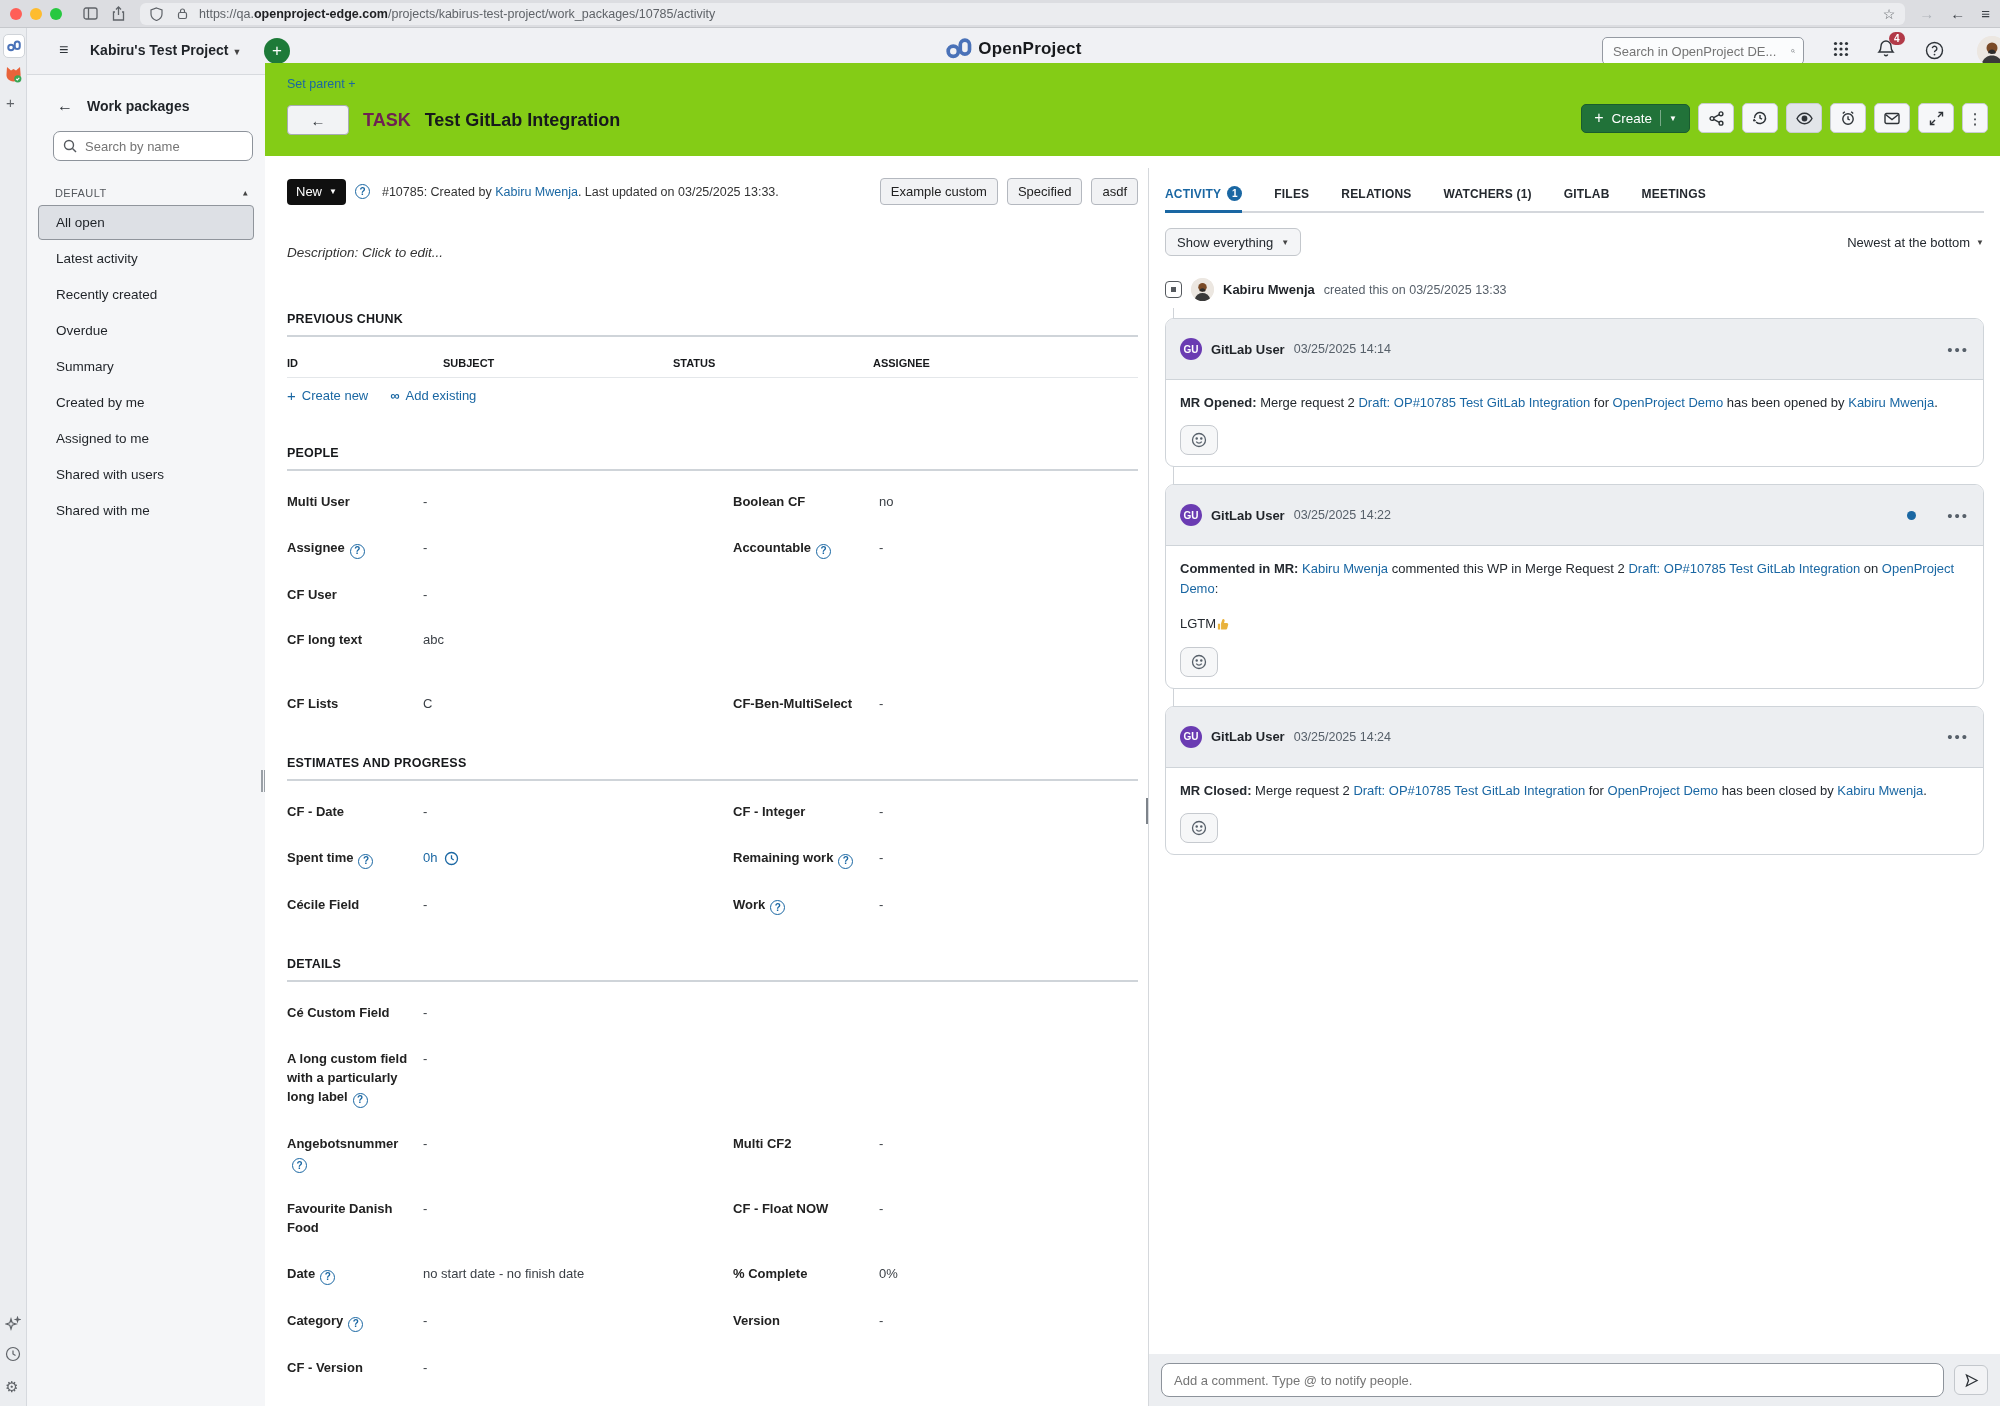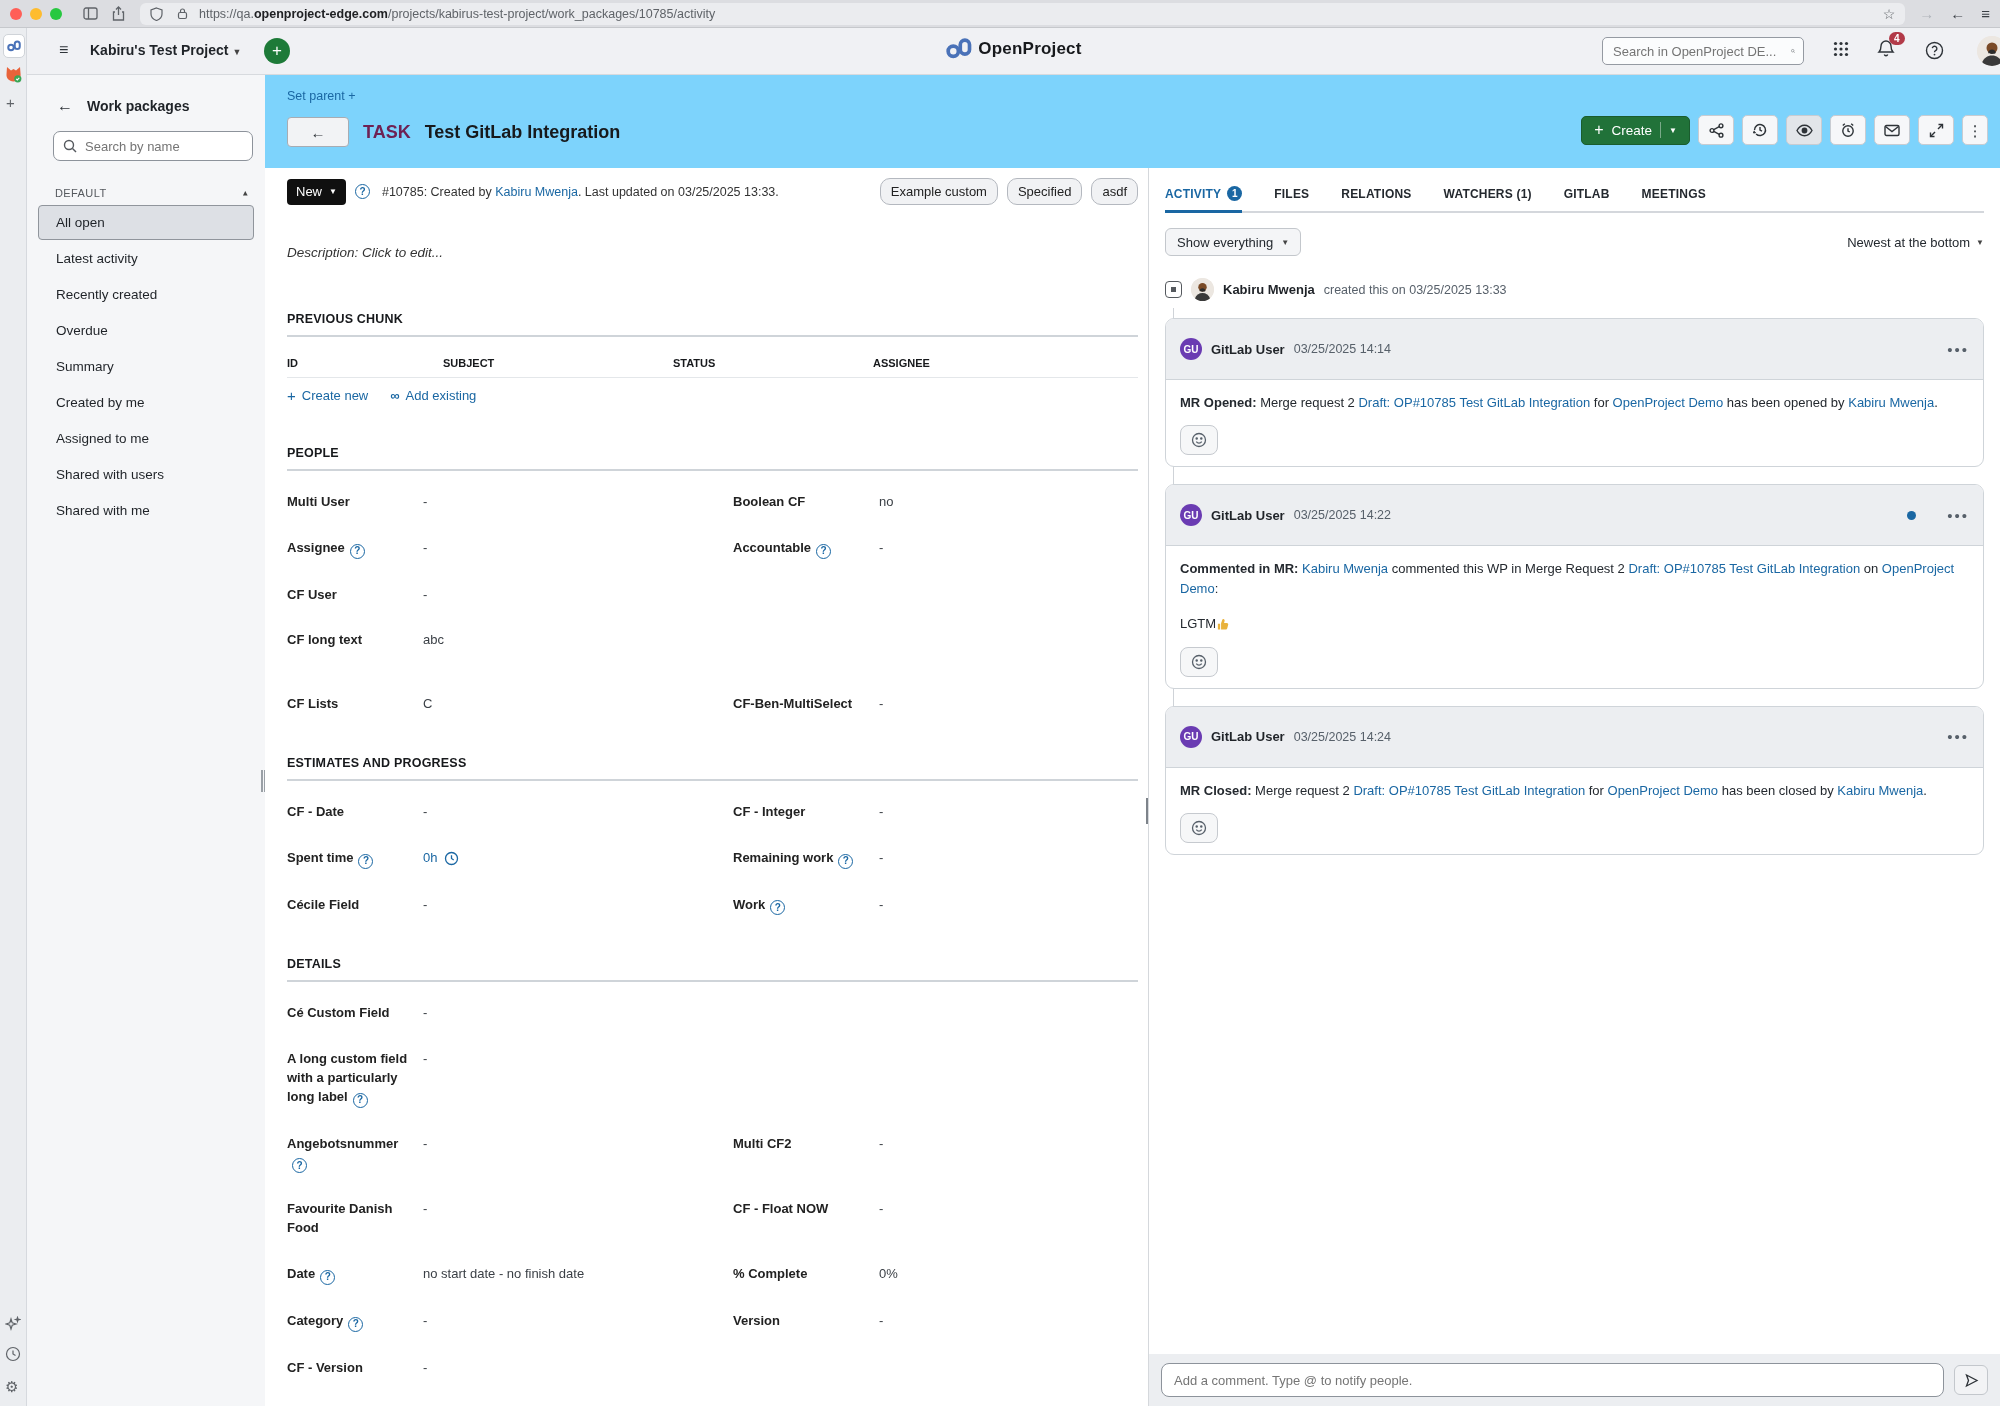--- a/index.html
+++ b/index.html
@@ -60,21 +60,21 @@
   .sb-search input{border:0;outline:0;flex:1;font-size:13px;font-family:inherit;color:#333;background:transparent;width:100%;}
   .sb-group{display:flex;align-items:center;justify-content:space-between;margin:26px 16px 6px 28px;
     font-size:11px;color:#55595e;letter-spacing:.4px;}
   .sb-items{margin:0 11px;}
   .side-item{padding:9px 8px 9px 17px;font-size:13.5px;color:#1f2328;border:1px solid transparent;border-radius:4px;
     margin-bottom:1px;cursor:pointer;}
   .side-item.sel{background:#dde0e5;border-color:#90959c;}
   .sb-handle{position:absolute;right:-1px;top:695px;width:5px;height:22px;border-left:2px solid #9aa0a6;border-right:2px solid #9aa0a6;}
 
   
-  .wph{position:absolute;left:265px;top:75px;width:1735px;height:93px;background:#7dd3fc;}
+  .wph{position:absolute;left:265px;top:63px;width:1735px;height:93px;background:#84cc16;}
   .setparent{position:absolute;left:22px;top:14px;font-size:12.5px;}
   .titlerow{position:absolute;left:22px;top:42px;display:flex;align-items:center;gap:14px;}
   .backbtn{width:62px;height:30px;border:1px solid #a7acb3;border-radius:4px;background:#f2f3f5;
     display:flex;align-items:center;justify-content:center;font-size:15px;color:#2e3338;cursor:pointer;}
   .typebadge{font-size:18px;font-weight:bold;color:#6e2153;}
   .wptitle{font-size:18px;font-weight:bold;color:#17191c;}
   .toolbar{position:absolute;right:12px;top:40px;display:flex;align-items:center;gap:8px;}
   .createbtn{height:29px;background:#217239;border:1px solid #1a5c2e;border-radius:5px;color:#fff;font-size:13.5px;
     display:flex;align-items:center;gap:8px;padding:0 12px;cursor:pointer;}
   .createbtn .sep{width:1px;height:16px;background:rgba(255,255,255,.4);}
@@ -83,21 +83,21 @@
   .tbtn.active{background:#e2e5e9;}
 
   
   .main{position:absolute;left:265px;top:168px;width:883px;bottom:12px;background:#fff;overflow:hidden;padding:0 10px 0 22px;}
   .statusrow{display:flex;align-items:center;margin-top:10px;}
   .statusbtn{background:#101010;color:#fff;height:26px;border-radius:4px;display:flex;align-items:center;gap:7px;
     padding:0 9px;font-size:13px;cursor:pointer;}
   .statusbtn .car{font-size:8px;}
   .metatxt{font-size:12.5px;color:#333;margin-left:12px;}
   .quickbtns{margin-left:auto;display:flex;gap:9px;}
-  .qbtn{height:27px;border:1px solid #b4b8bf;border-radius:10px;background:#f1f2f4;font-size:13px;color:#222;
+  .qbtn{height:27px;border:1px solid #b4b8bf;border-radius:4px;background:#f1f2f4;font-size:13px;color:#222;
     padding:0 10px;display:flex;align-items:center;cursor:pointer;}
   .desc{margin-top:40px;font-size:13.5px;font-style:italic;color:#333;cursor:text;}
 
   .sec-title{margin:0;font-size:12.5px;font-weight:bold;color:#17191c;letter-spacing:.2px;}
   .sec-rule{height:2px;background:#cfd4d9;margin:9px 0 0;}
   .attr-section{margin-top:42px;}
   .attr-grid{display:grid;grid-template-columns:122px 296px 132px 1fr;column-gap:14px;row-gap:27px;margin-top:22px;}
   .a-label{font-size:13px;font-weight:bold;color:#222;line-height:1.45;}
   .a-value{font-size:13px;color:#3a3f45;line-height:1.45;cursor:pointer;}
   .help{display:inline-flex;width:15px;height:15px;border:1px solid #1a67a3;color:#1a67a3;border-radius:50%;

